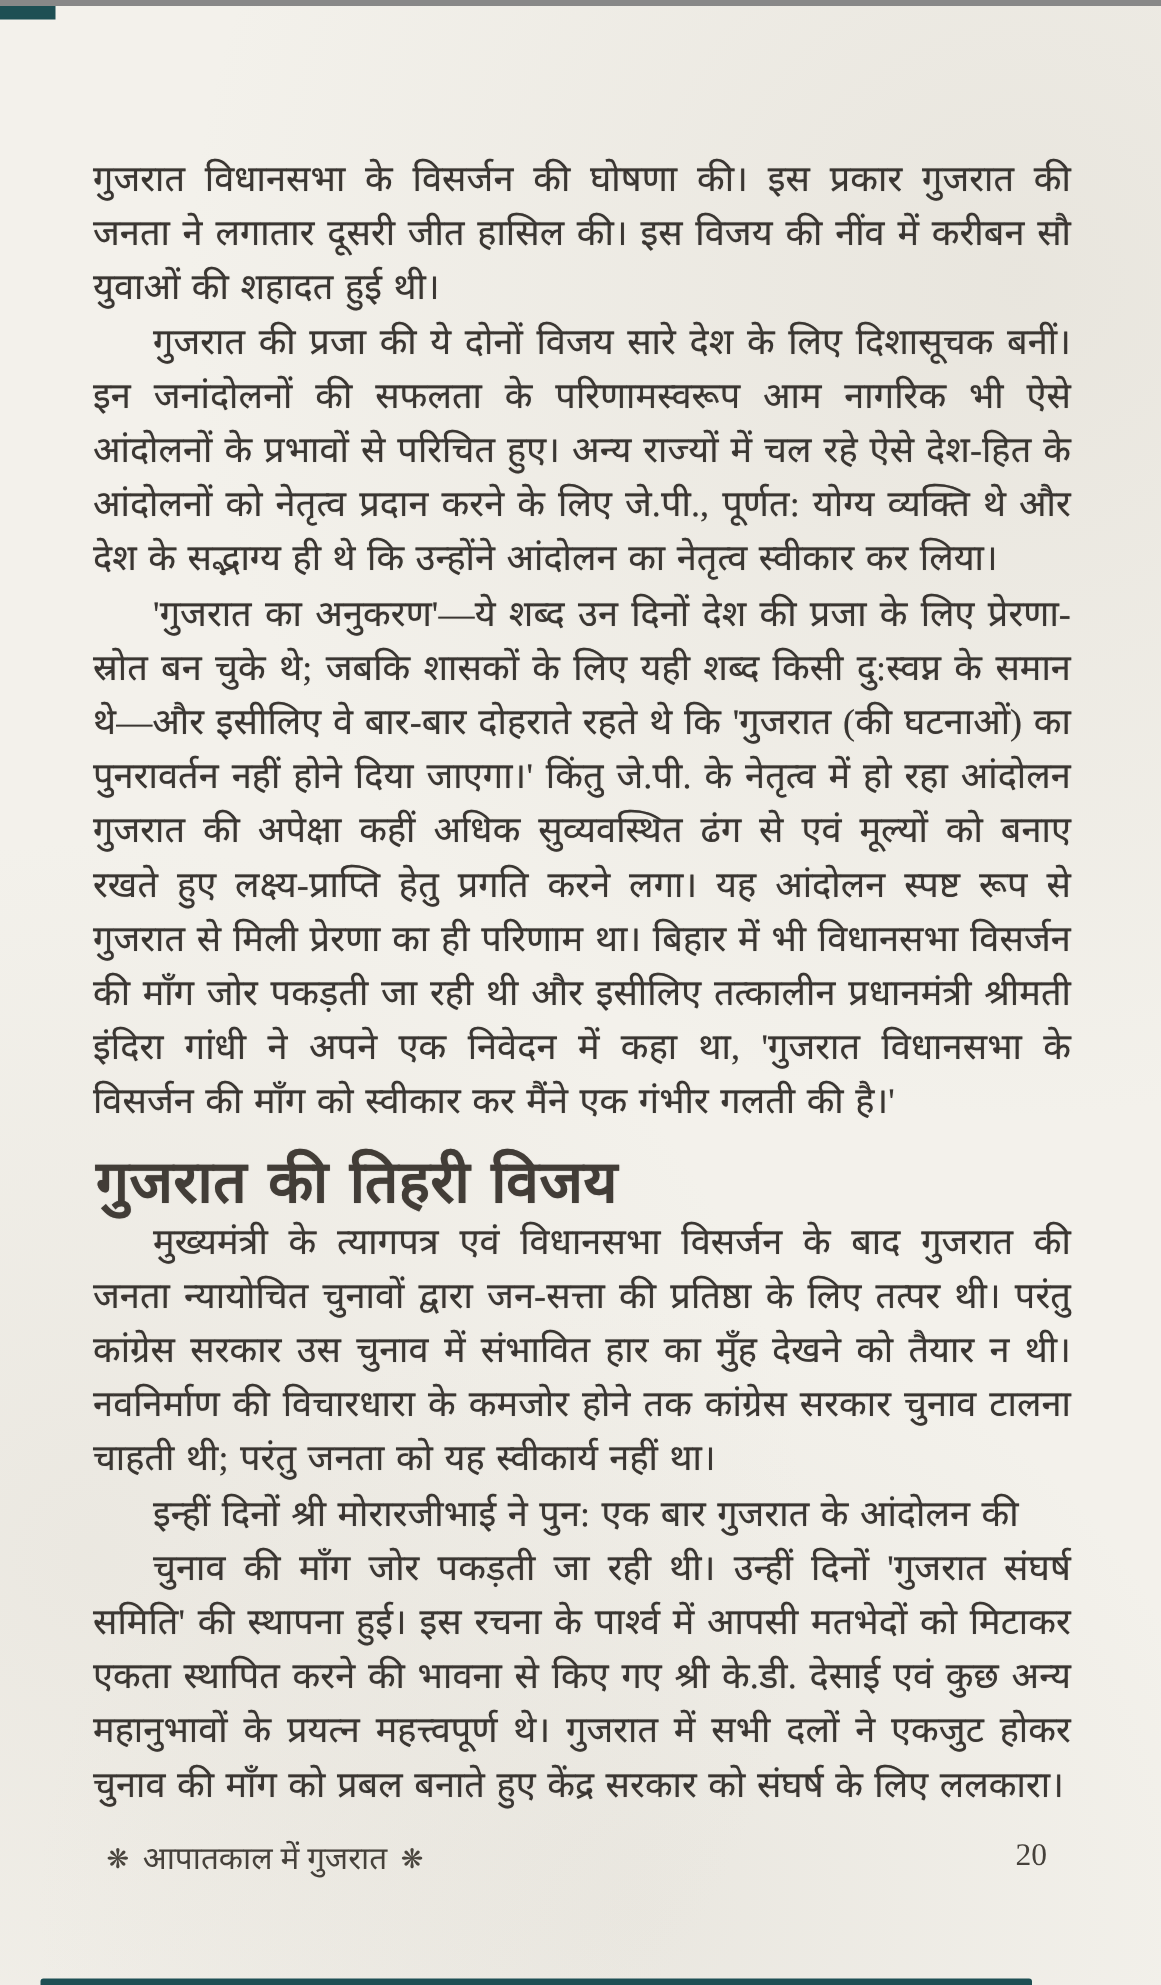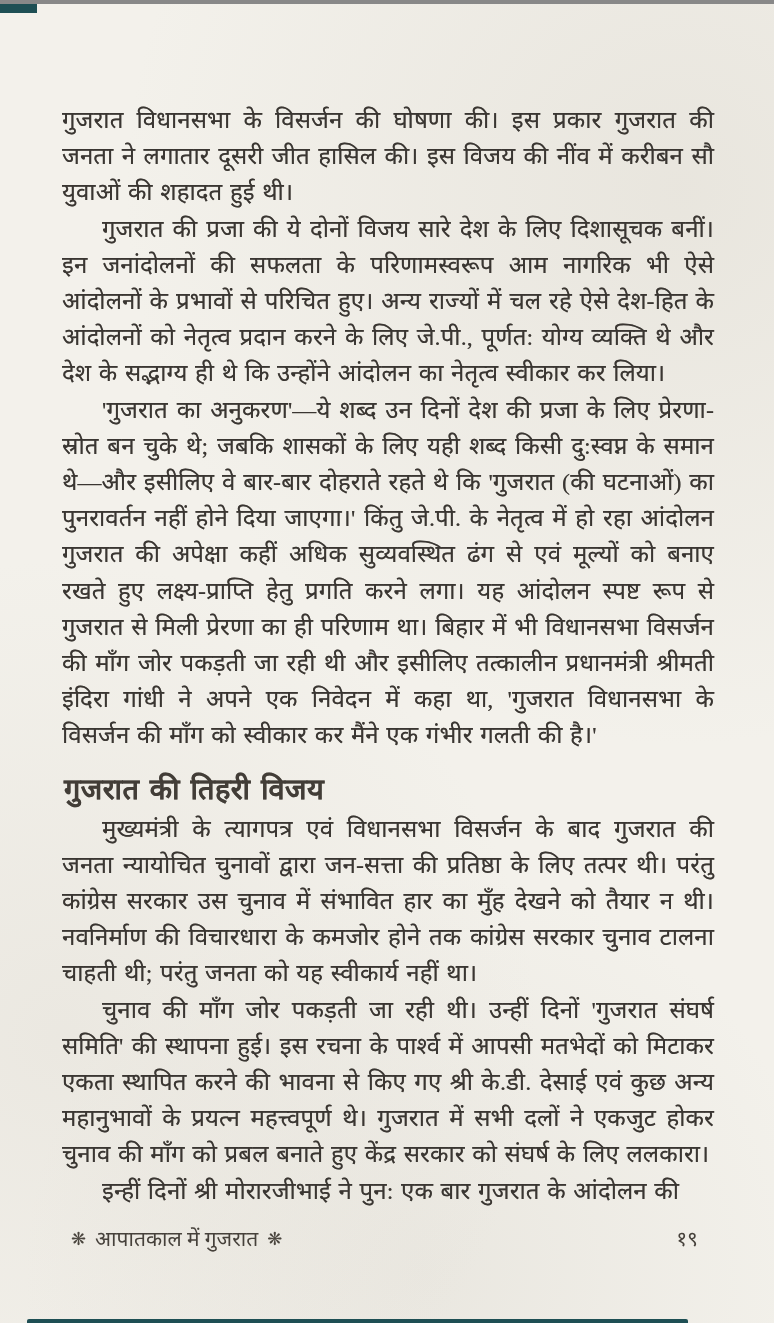--- a/index.html
+++ b/index.html
@@ -49,21 +49,21 @@
     text-indent: 40px;
     letter-spacing: 0.1px;
     word-spacing: 1.5px;
     text-shadow: 0 0 0.5px rgba(58,54,50,0.55);
   }
   .para.noindent { text-indent: 0; }
   .section-heading {
     margin: 15px 0 2px 2px;
     font-family: "DejaVu Sans", "Liberation Sans", sans-serif;
     font-weight: 700;
-    font-size: 29px;
+    font-size: 39px;
     line-height: 40px;
     letter-spacing: 0.4px;
     color: #423d37;
     text-shadow: 0 0 0.6px rgba(62,57,51,0.6);
   }
   .footer {
     position: absolute;
     left: 62px;
     top: 1220px;
     width: 652px;
@@ -99,26 +99,26 @@
   <div class="edge-mark top"></div>
 
   <main class="text-block">
     <p class="para noindent">गुजरात विधानसभा के विसर्जन की घोषणा की। इस प्रकार गुजरात की जनता ने लगातार दूसरी जीत हासिल की। इस विजय की नींव में करीबन सौ युवाओं की शहादत हुई थी।</p>
     <p class="para">गुजरात की प्रजा की ये दोनों विजय सारे देश के लिए दिशासूचक बनीं। इन जनांदोलनों की सफलता के परिणामस्वरूप आम नागरिक भी ऐसे आंदोलनों के प्रभावों से परिचित हुए। अन्य राज्यों में चल रहे ऐसे देश-हित के आंदोलनों को नेतृत्व प्रदान करने के लिए जे.पी., पूर्णत: योग्य व्यक्ति थे और देश के सद्भाग्य ही थे कि उन्होंने आंदोलन का नेतृत्व स्वीकार कर लिया।</p>
     <p class="para">'गुजरात का अनुकरण'—ये शब्द उन दिनों देश की प्रजा के लिए प्रेरणा-स्रोत बन चुके थे; जबकि शासकों के लिए यही शब्द किसी दु:स्वप्न के समान थे—और इसीलिए वे बार-बार दोहराते रहते थे कि 'गुजरात (की घटनाओं) का पुनरावर्तन नहीं होने दिया जाएगा।' किंतु जे.पी. के नेतृत्व में हो रहा आंदोलन गुजरात की अपेक्षा कहीं अधिक सुव्यवस्थित ढंग से एवं मूल्यों को बनाए रखते हुए लक्ष्य-प्राप्ति हेतु प्रगति करने लगा। यह आंदोलन स्पष्ट रूप से गुजरात से मिली प्रेरणा का ही परिणाम था। बिहार में भी विधानसभा विसर्जन की माँग जोर पकड़ती जा रही थी और इसीलिए तत्कालीन प्रधानमंत्री श्रीमती इंदिरा गांधी ने अपने एक निवेदन में कहा था, 'गुजरात विधानसभा के विसर्जन की माँग को स्वीकार कर मैंने एक गंभीर गलती की है।'</p>
 
     <h2 class="section-heading">गुजरात की तिहरी विजय</h2>
 
     <p class="para">मुख्यमंत्री के त्यागपत्र एवं विधानसभा विसर्जन के बाद गुजरात की जनता न्यायोचित चुनावों द्वारा जन-सत्ता की प्रतिष्ठा के लिए तत्पर थी। परंतु कांग्रेस सरकार उस चुनाव में संभावित हार का मुँह देखने को तैयार न थी। नवनिर्माण की विचारधारा के कमजोर होने तक कांग्रेस सरकार चुनाव टालना चाहती थी; परंतु जनता को यह स्वीकार्य नहीं था।</p>
+    <p class="para">इन्हीं दिनों श्री मोरारजीभाई ने पुन: एक बार गुजरात के आंदोलन की</p>
     <p class="para">चुनाव की माँग जोर पकड़ती जा रही थी। उन्हीं दिनों 'गुजरात संघर्ष समिति' की स्थापना हुई। इस रचना के पार्श्व में आपसी मतभेदों को मिटाकर एकता स्थापित करने की भावना से किए गए श्री के.डी. देसाई एवं कुछ अन्य महानुभावों के प्रयत्न महत्त्वपूर्ण थे। गुजरात में सभी दलों ने एकजुट होकर चुनाव की माँग को प्रबल बनाते हुए केंद्र सरकार को संघर्ष के लिए ललकारा।</p>
-    <p class="para">इन्हीं दिनों श्री मोरारजीभाई ने पुन: एक बार गुजरात के आंदोलन की</p>
   </main>
 
   <footer class="footer">
     <div class="running-title">
       <span class="ornament">❋</span><span>आपातकाल में गुजरात</span><span class="ornament">❋</span>
     </div>
-    <div class="page-number">१९</div>
+    <div class="page-number">20</div>
   </footer>
 
   <div class="edge-mark bottom"></div>
 
 </div>
 
 </body></html>

